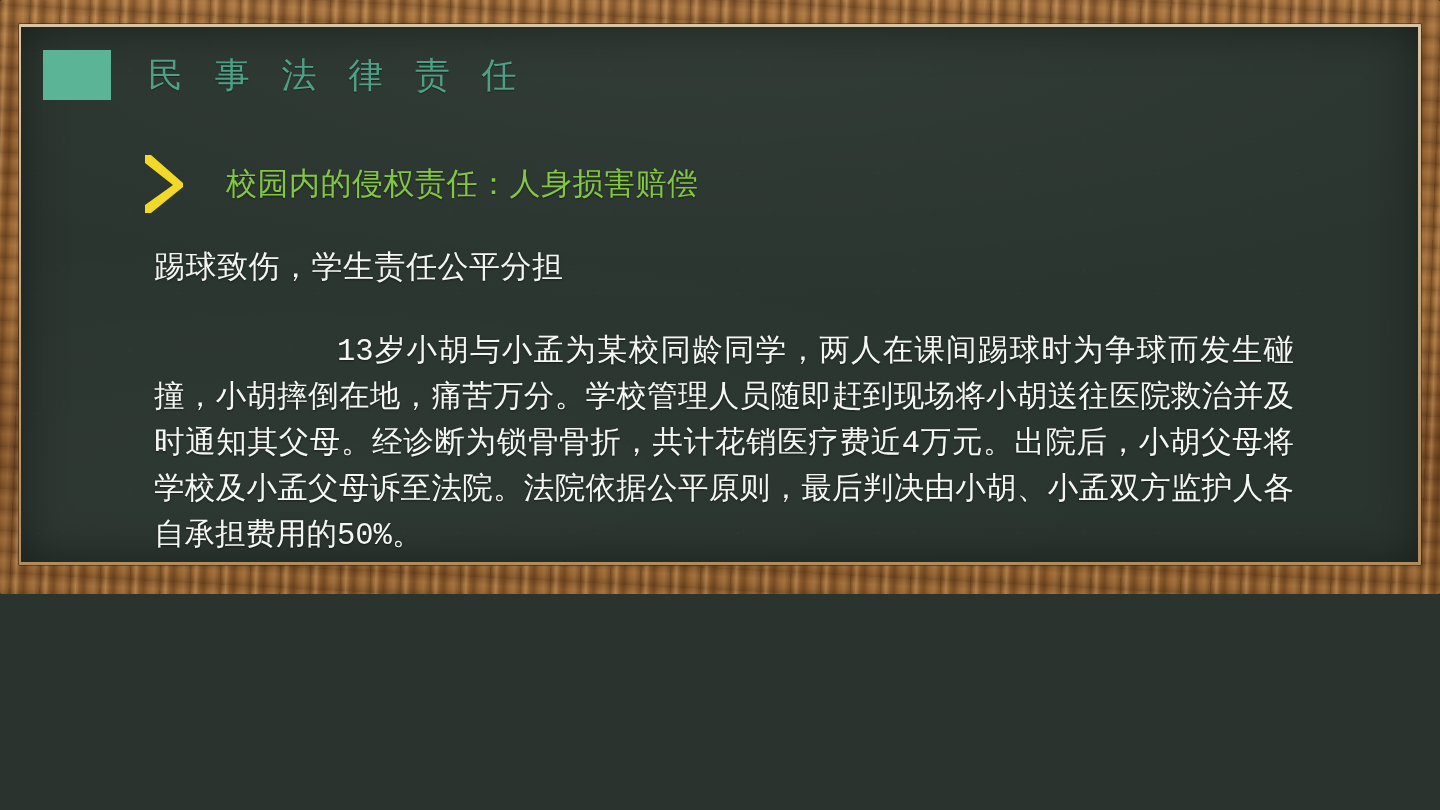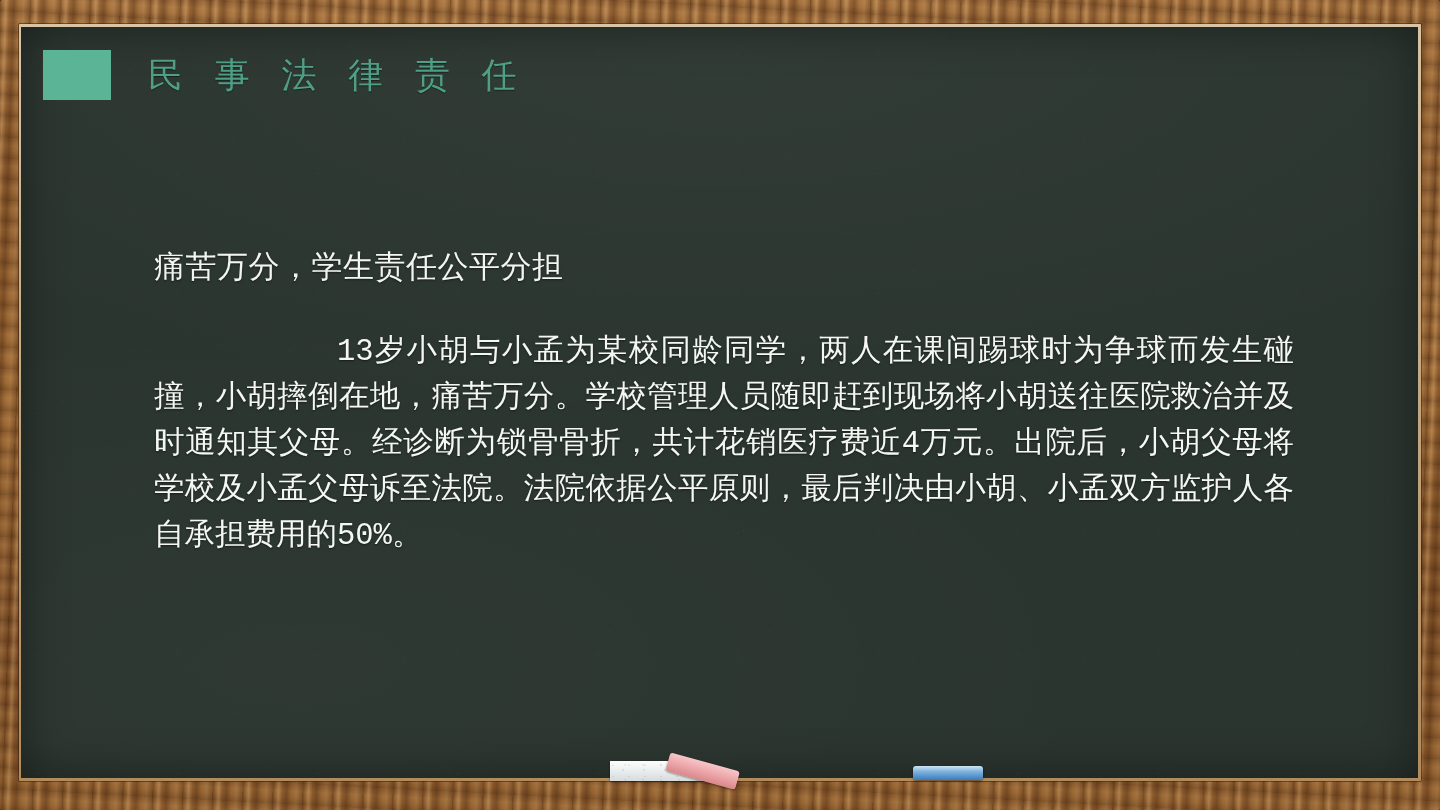--- a/index.html
+++ b/index.html
@@ -6,21 +6,21 @@
   * { margin:0; padding:0; box-sizing:border-box; }
   html,body{
     width:1440px; height:810px; overflow:hidden;
     background:#2a332d;
     font-family:"Liberation Sans", sans-serif;
   }
 
   
   .slide{
     position:relative;
-    width:1440px; height:810px;
+    width:1440px; height:594px;
     overflow:hidden;
   }
 
   .wood-frame{
     position:absolute; inset:0;
     background:
       repeating-linear-gradient(92deg,
         rgba(60,33,14,.42) 0px, rgba(60,33,14,.0) 3px,
         rgba(255,222,170,.22) 6px, rgba(110,62,26,.30) 10px,
         rgba(60,33,14,.35) 14px, rgba(170,112,58,.10) 19px,
@@ -175,22 +175,28 @@
   <div class="wood-frame"></div>
   <div class="board-bevel"></div>
 
   <div class="board">
 
     <div class="header">
       <span class="badge"></span>
       <span class="title">民 事 法 律 责 任</span>
     </div>
 
-
-    <div class="lead">痛苦万分，学生责任公平分担</div>
+    <div class="subrow">
+      <svg class="chevron" viewBox="0 0 46 62" aria-hidden="true">
+        <polygon points="4,2 10,2 42,30 42,34 10,60 4,60 4,52 32,32 4,10" fill="#f2d927"></polygon>
+      </svg>
+      <span class="subtitle">校园内的侵权责任：人身损害赔偿</span>
+    </div>
+
+    <div class="lead">踢球致伤，学生责任公平分担</div>
 
     <div class="para">13岁小胡与小孟为某校同龄同学，两人在课间踢球时为争球而发生碰撞，小胡摔倒在地，痛苦万分。学校管理人员随即赶到现场将小胡送往医院救治并及时通知其父母。经诊断为锁骨骨折，共计花销医疗费近4万元。出院后，小胡父母将学校及小孟父母诉至法院。法院依据公平原则，最后判决由小胡、小孟双方监护人各自承担费用的50%。</div>
 
   </div>
 
   <div class="eraser"></div>
   <div class="chalk-pink"></div>
   <div class="chalk-blue"></div>
 
 </div>

